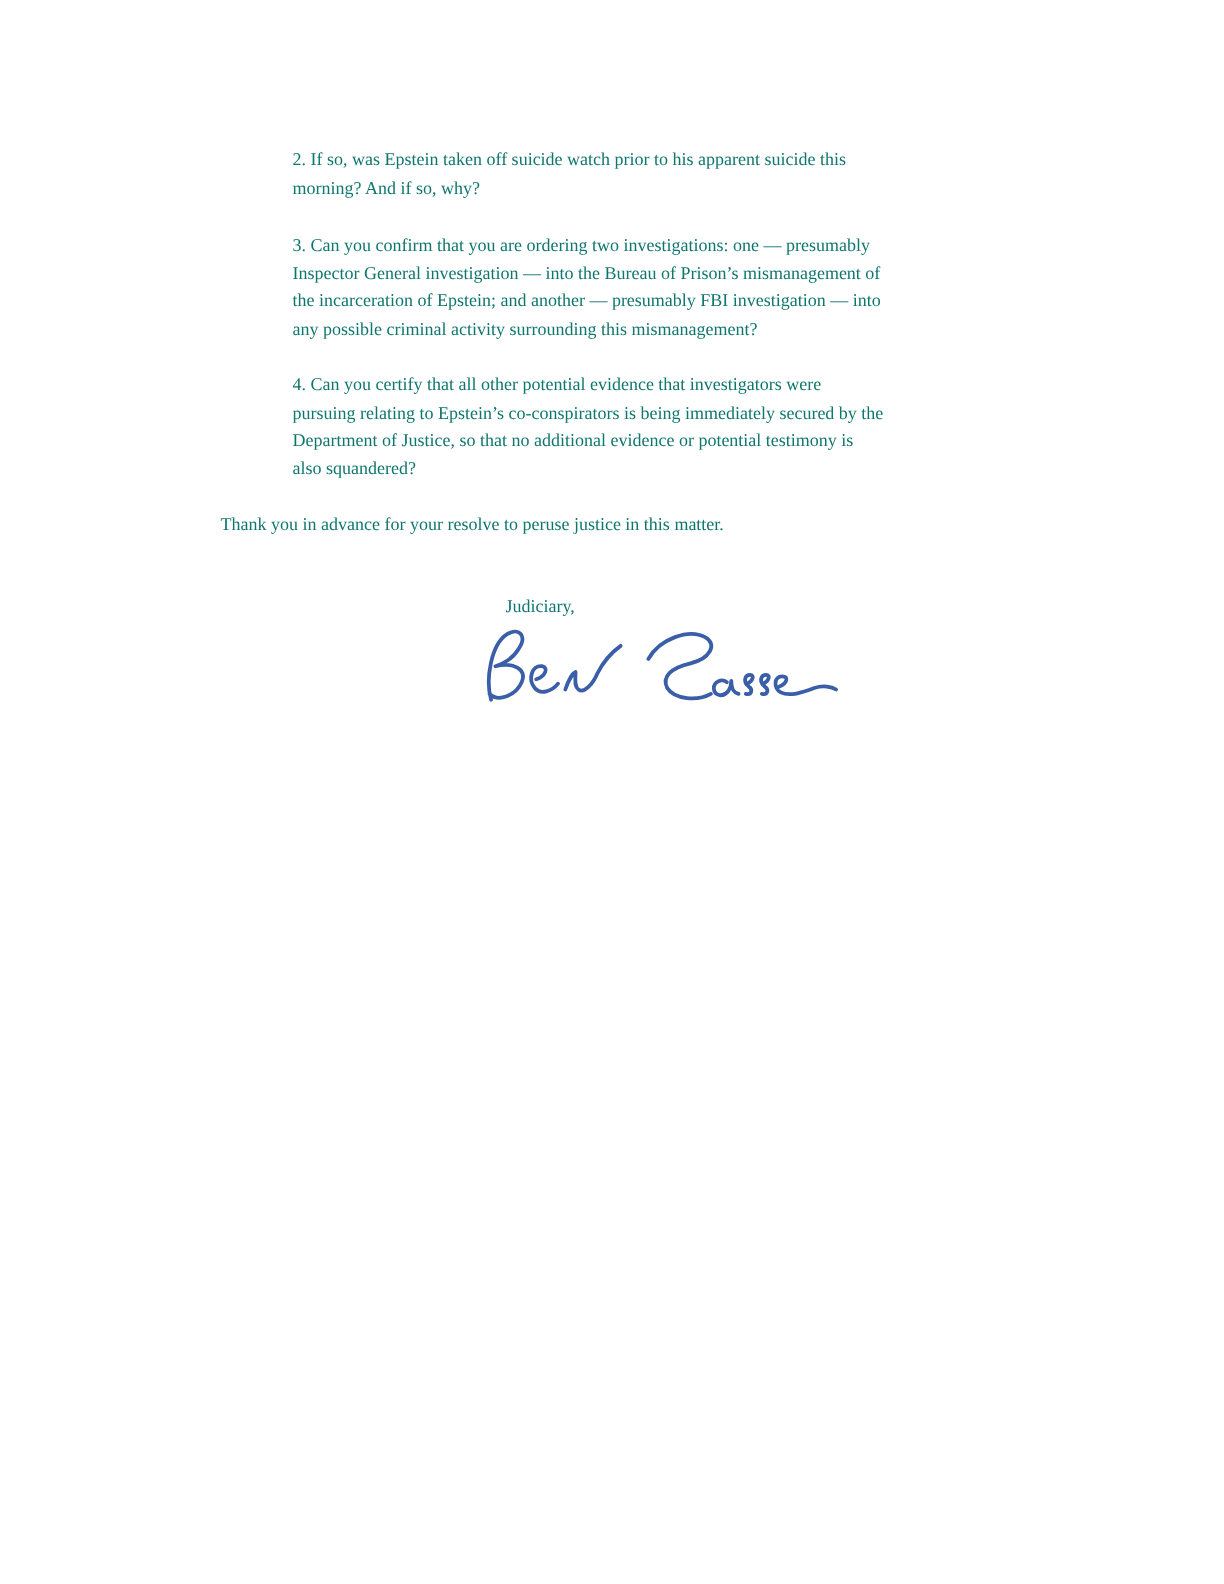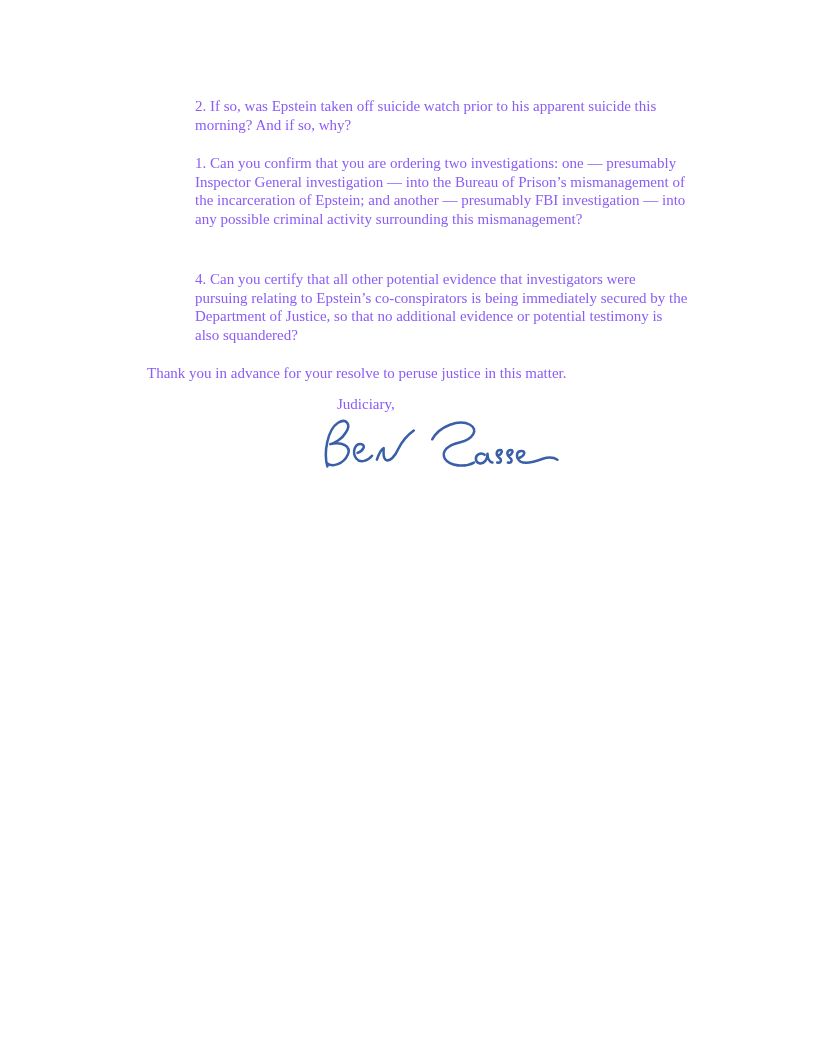--- a/index.html
+++ b/index.html
@@ -6,54 +6,54 @@
     margin: 0;
     padding: 0;
     background: #ffffff;
   }
   .page {
     position: relative;
     width: 816px;
     height: 1056px;
     background: #ffffff;
     font-family: "Liberation Serif", serif;
-    font-size: 15px;
+    font-size: 12px;
     line-height: 18.6px;
-    color: #8b5cf6;
+    color: #0f766e;
     overflow: hidden;
   }
   .block {
     position: absolute;
     white-space: pre-line;
   }
   .sig-svg {
     position: absolute;
     left: 315px;
     top: 416px;
   }
 </style>
 </head>
 <body>
 
 <div class="page">
 
   <div class="block" style="left:195px; top:97px; width:580px;">2. If so, was Epstein taken off suicide watch prior to his apparent suicide this
 morning? And if so, why?</div>
 
-  <div class="block" style="left:195px; top:154px; width:580px;">1. Can you confirm that you are ordering two investigations: one — presumably
+  <div class="block" style="left:195px; top:154px; width:580px;">3. Can you confirm that you are ordering two investigations: one — presumably
 Inspector General investigation — into the Bureau of Prison’s mismanagement of
 the incarceration of Epstein; and another — presumably FBI investigation — into
 any possible criminal activity surrounding this mismanagement?</div>
 
-  <div class="block" style="left:195px; top:247px; width:580px;margin-top:23px;">4. Can you certify that all other potential evidence that investigators were
+  <div class="block" style="left:195px; top:247px; width:580px;">4. Can you certify that all other potential evidence that investigators were
 pursuing relating to Epstein’s co-conspirators is being immediately secured by the
 Department of Justice, so that no additional evidence or potential testimony is
 also squandered?</div>
 
-  <div class="block" style="left:147px; top:340px; width:620px;margin-top:24px;">Thank you in advance for your resolve to peruse justice in this matter.</div>
+  <div class="block" style="left:147px; top:340px; width:620px;">Thank you in advance for your resolve to peruse justice in this matter.</div>
 
   <div class="block" style="left:337px; top:395px; width:300px;">Judiciary,</div>
 
   <svg class="sig-svg" width="248" height="66" viewBox="0 0 250 68" aria-hidden="true">
     <g fill="none" stroke="#3a5fa8" stroke-width="2.6" stroke-linecap="round" stroke-linejoin="round">
       <path d="M10 52 C 6 38 10 14 21 7 C 29 2 35 8 29 17 C 25 24 17 28 13 29 C 25 26 35 31 31 40 C 27 49 15 54 9 48"></path>
       <path d="M41 38 C 47 36 50 30 45 29 C 38 28 35 38 40 44 C 44 49 52 46 56 41"></path>
       <path d="M61 45 C 63 39 66 34 68 33 C 68 38 67 43 70 45 C 74 48 80 41 83 34 C 86 28 92 20 99 15"></path>
       <path d="M118 24 C 126 10 146 3 157 9 C 166 14 160 24 147 27 C 134 30 127 36 131 44 C 136 52 152 53 161 48"></path>
       <path d="M172 40 C 168 37 163 40 163 44 C 163 49 169 51 173 46 C 175 43 175 40 175 39 C 175 44 176 47 180 48"></path>

